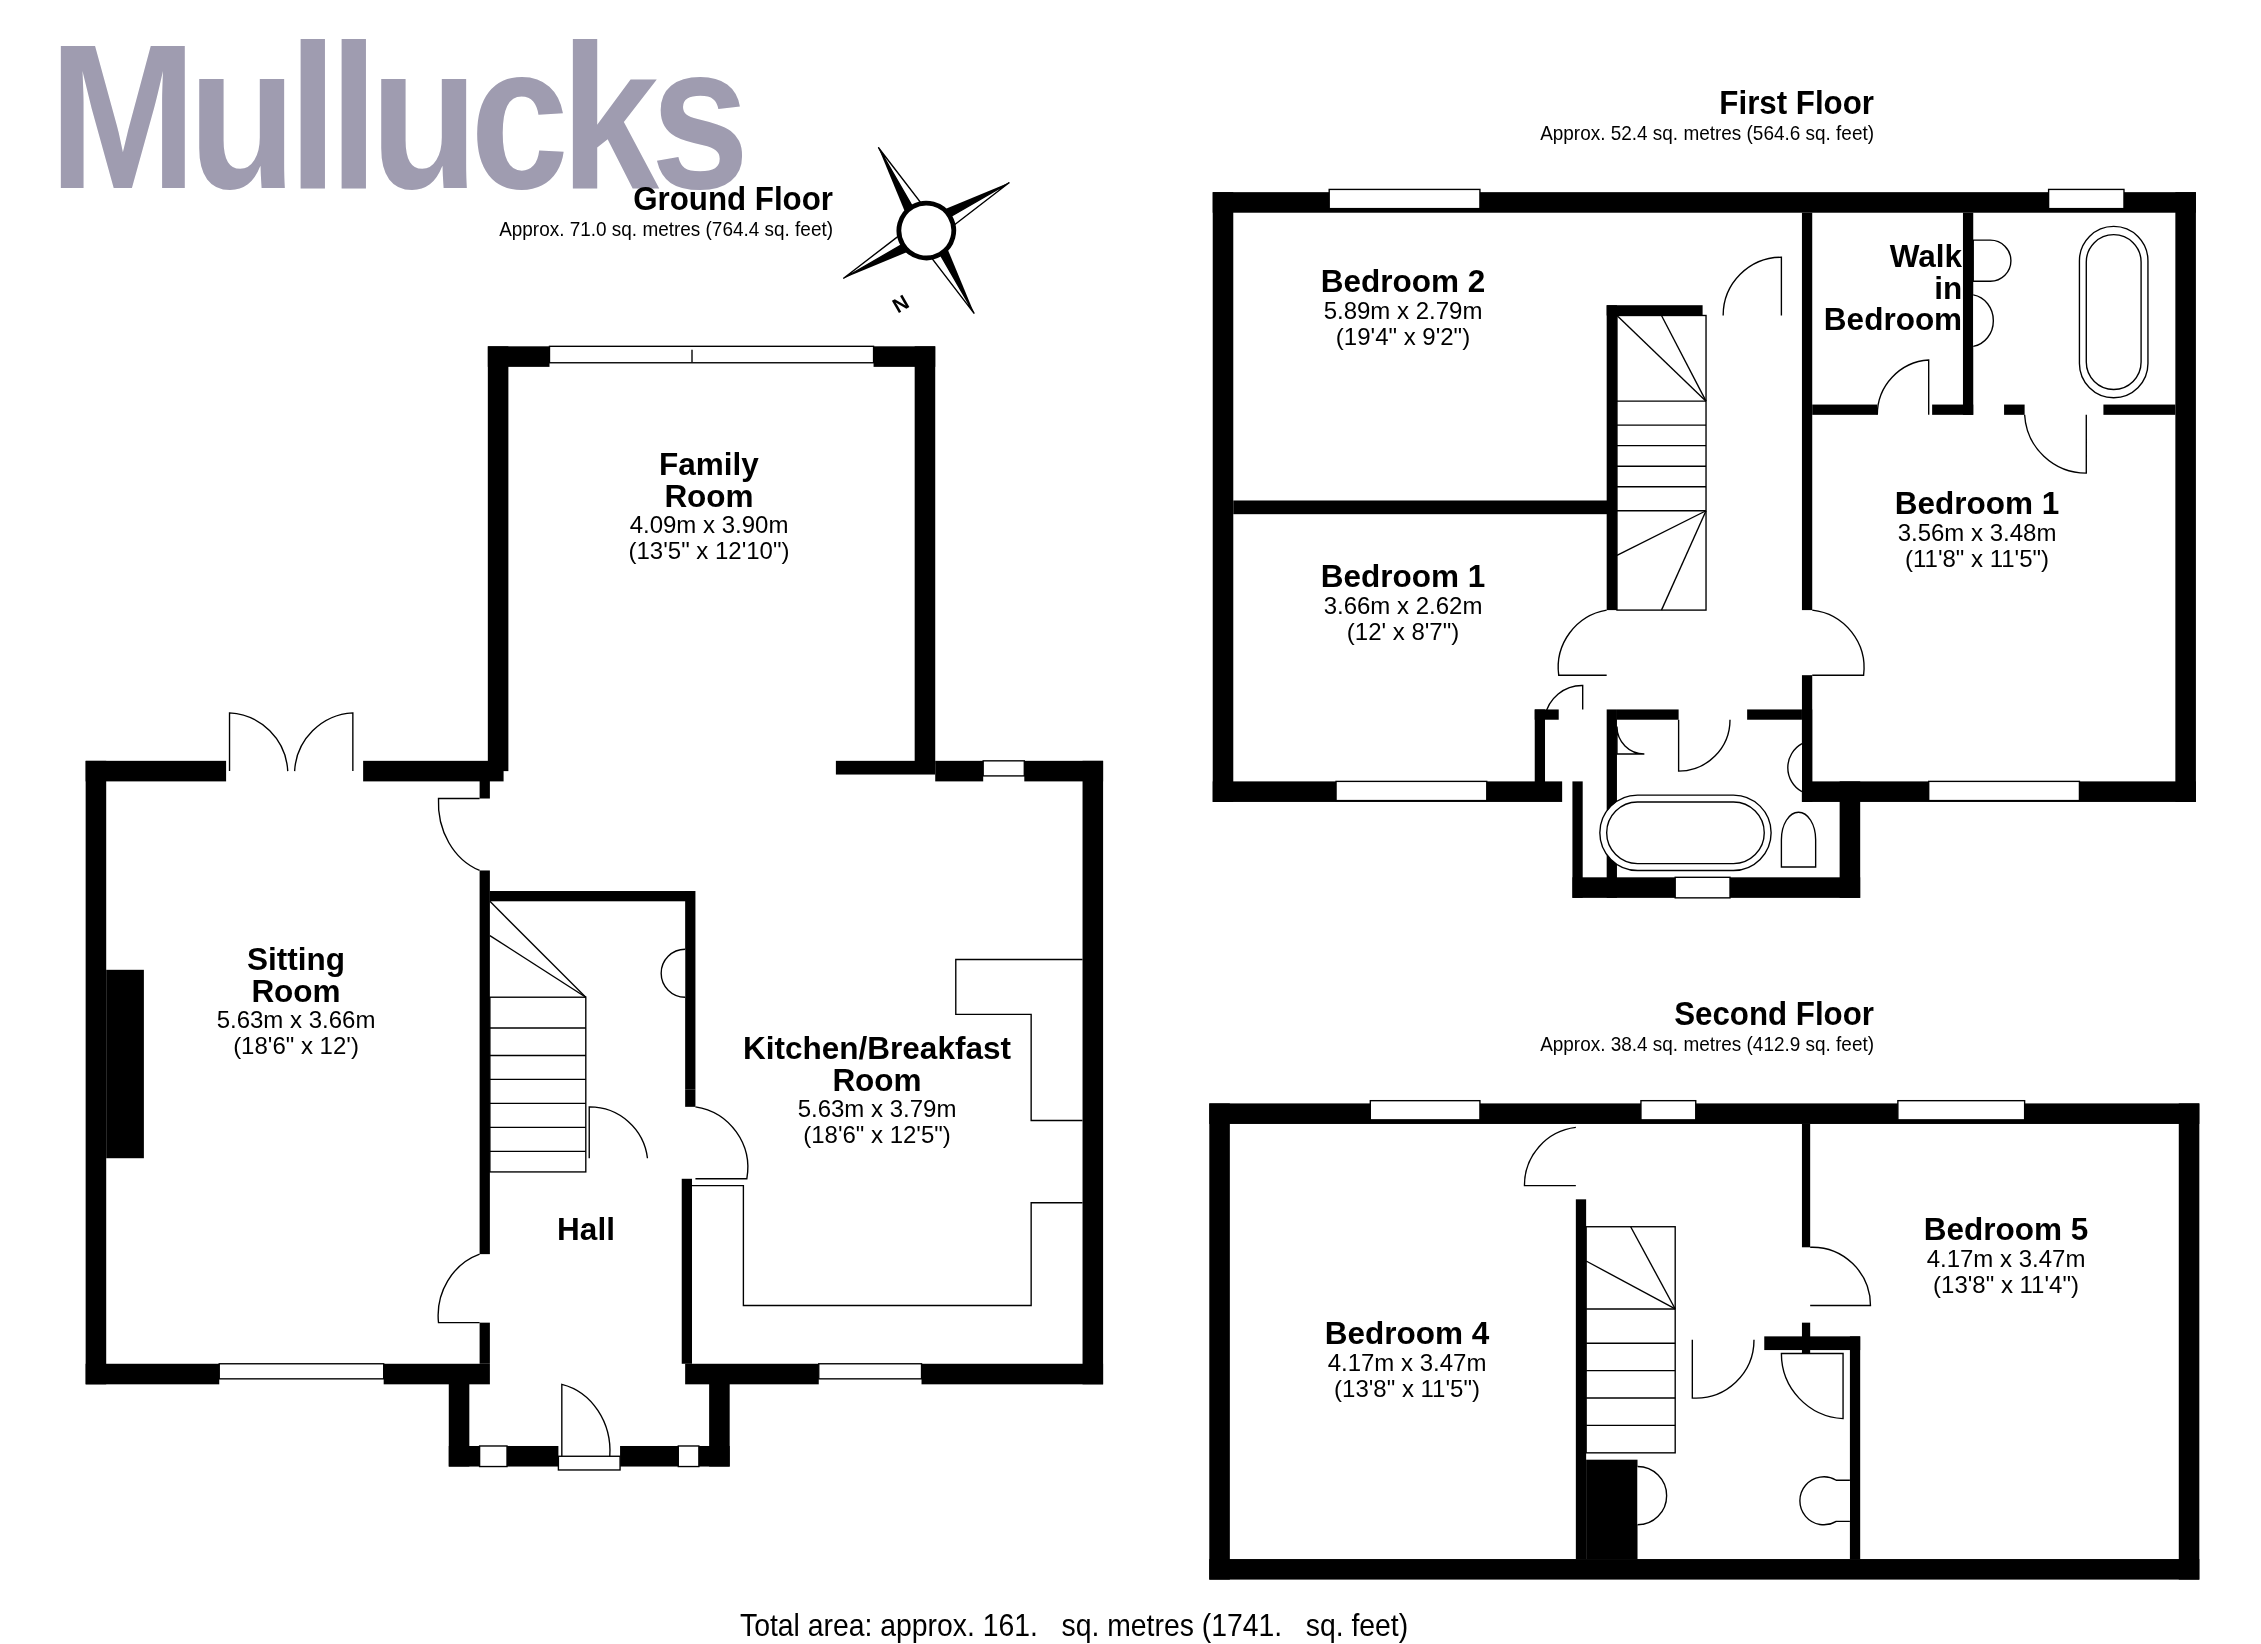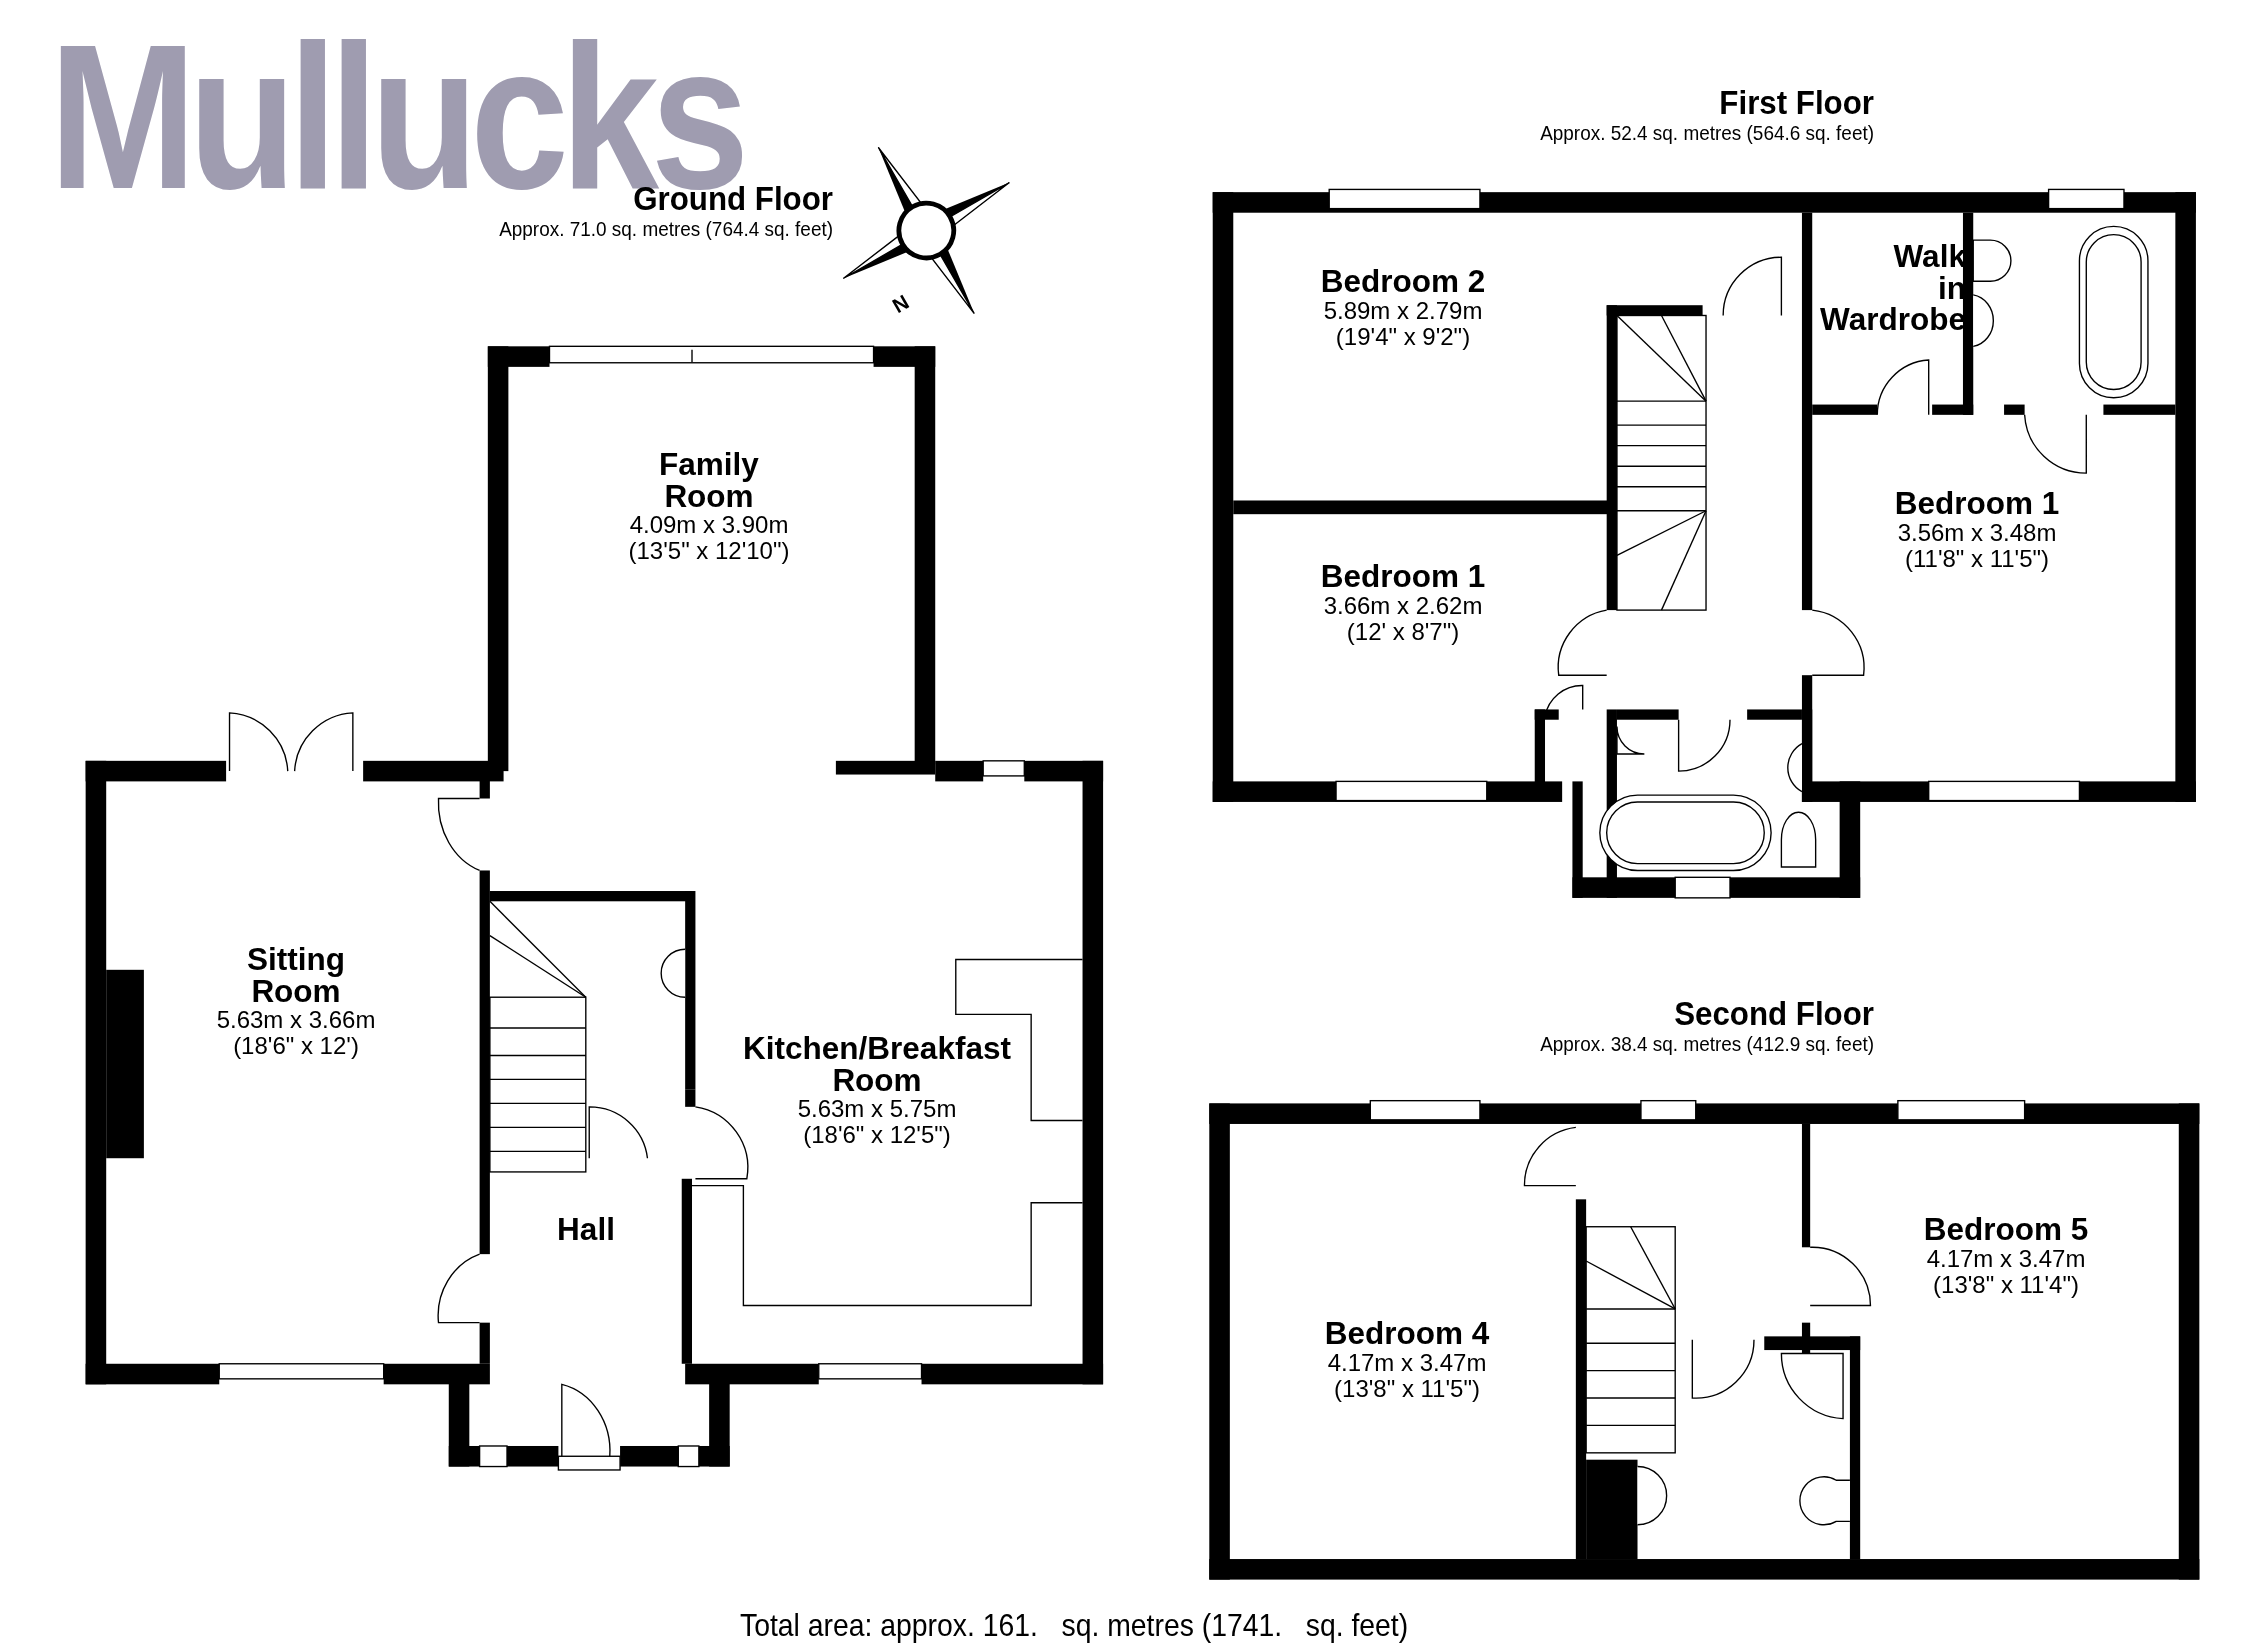--- a/index.html
+++ b/index.html
@@ -244,21 +244,21 @@
 </div>
 <div class="room-label" style="left:296px; top:944px;">
   <div class="name">Sitting</div>
   <div class="name">Room</div>
   <div class="dim">5.63m x 3.66m</div>
   <div class="dim">(18'6" x 12')</div>
 </div>
 <div class="room-label" style="left:877px; top:1033px;">
   <div class="name">Kitchen/Breakfast</div>
   <div class="name">Room</div>
-  <div class="dim">5.63m x 5.75m</div>
+  <div class="dim">5.63m x 3.79m</div>
   <div class="dim">(18'6" x 12'5")</div>
 </div>
 <div class="room-label" style="left:586px; top:1214px;">
   <div class="name">Hall</div>
 </div>
 
 <div class="room-label" style="left:1403px; top:266px;">
   <div class="name">Bedroom 2</div>
   <div class="dim">5.89m x 2.79m</div>
   <div class="dim">(19'4" x 9'2")</div>
@@ -269,21 +269,21 @@
   <div class="dim">(12' x 8'7")</div>
 </div>
 <div class="room-label" style="left:1977px; top:488px;">
   <div class="name">Bedroom 1</div>
   <div class="dim">3.56m x 3.48m</div>
   <div class="dim">(11'8" x 11'5")</div>
 </div>
 <div class="room-label" style="left:1893px; top:241px;text-align:right;">
   <div class="name">Walk</div>
   <div class="name">in</div>
-  <div class="name">Wardrobe</div>
+  <div class="name">Bedroom</div>
 </div>
 
 <div class="room-label" style="left:1407px; top:1282px;margin-top:36px;">
   <div class="name">Bedroom 4</div>
   <div class="dim">4.17m x 3.47m</div>
   <div class="dim">(13'8" x 11'5")</div>
 </div>
 <div class="room-label" style="left:2006px; top:1214px;">
   <div class="name">Bedroom 5</div>
   <div class="dim">4.17m x 3.47m</div>

